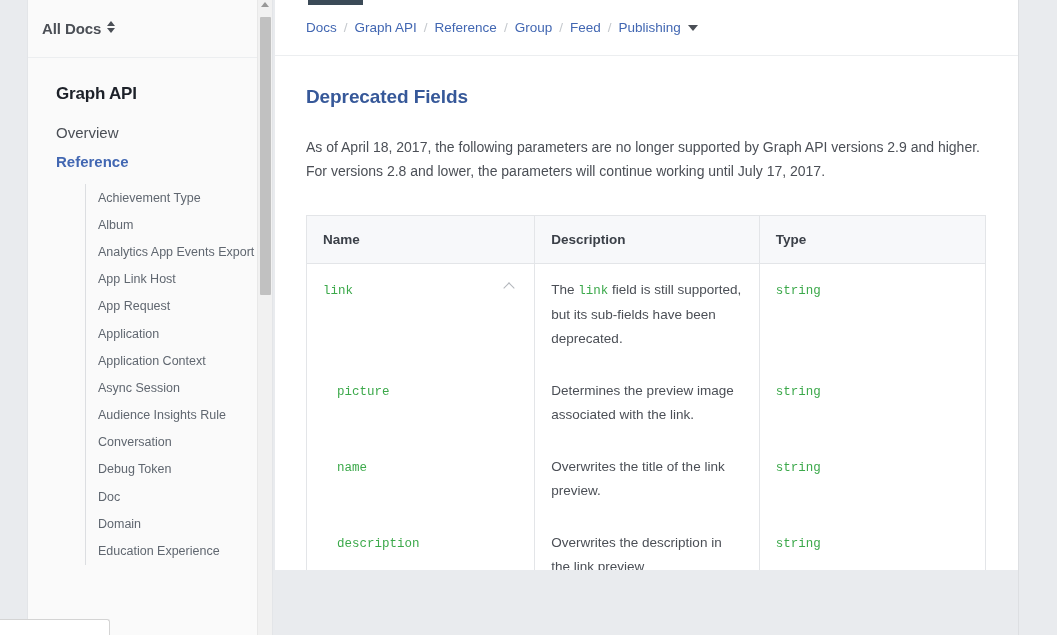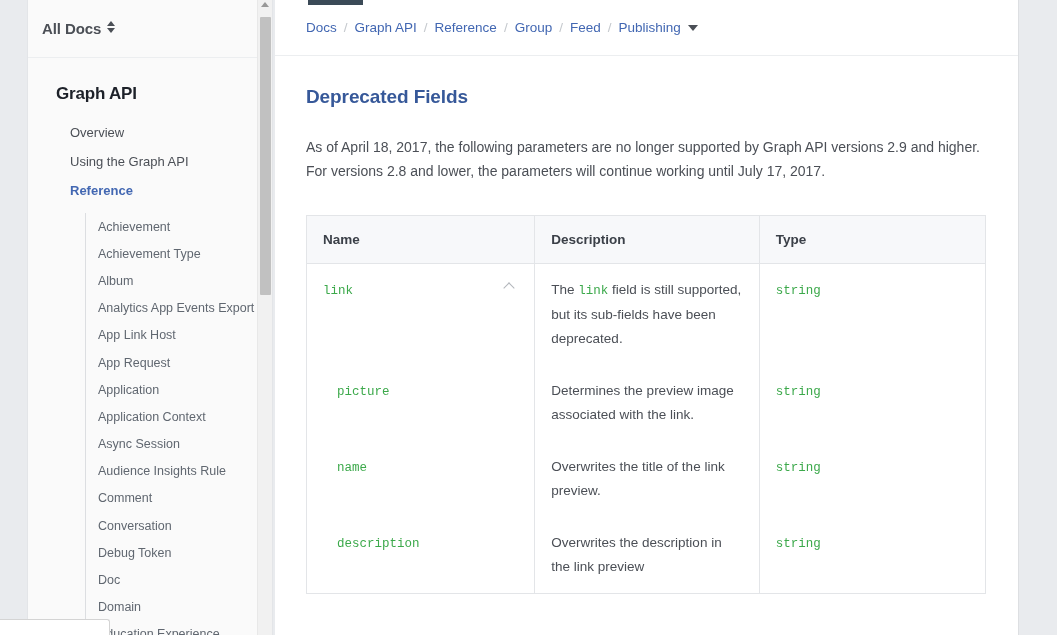--- a/index.html
+++ b/index.html
@@ -78,23 +78,23 @@
   #doc-title {
     font-size: 17px;
     font-weight: bold;
     color: #1d2129;
     padding: 0 0 14px 28px;
     letter-spacing: -0.2px;
   }
 
   .nav-top {
     display: block;
-    font-size: 13px;
+    font-size: 15px;
     color: #4b4f56;
-    padding: 6px 0 6px 42px;
+    padding: 6px 0 6px 28px;
     text-decoration: none;
     cursor: pointer;
     line-height: 17px;
   }
   .nav-top.active { color: #4267b2; font-weight: bold; }
 
   #nav-sub {
     margin-top: 8px;
     margin-left: 57px;
     border-left: 1px solid #dcdee1;
@@ -140,21 +140,21 @@
     border-radius: 1px;
     cursor: pointer;
   }
 
   
   #main {
     position: absolute;
     left: 275px;
     top: 0;
     width: 743px;
-    height: 635px;
+    height: 570px;
     background: #ffffff;
     overflow: hidden;
   }
 
   #tab-indicator {
     position: absolute;
     left: 33px;
     top: 0;
     width: 55px;
     height: 5px;
@@ -307,35 +307,32 @@
       <div id="all-docs-btn">
         <span>All Docs</span>
         <span class="updown-icon"></span>
       </div>
     </div>
 
     <div id="sidebar-scroll">
       <div id="doc-title">Graph API</div>
 
       <a class="nav-top">Overview</a>
-      <a class="nav-top">Using the Graph API</a>
       <a class="nav-top active">Reference</a>
 
       <div id="nav-sub">
-        <a class="nav-sub-item">Achievement</a>
         <a class="nav-sub-item">Achievement Type</a>
         <a class="nav-sub-item">Album</a>
         <a class="nav-sub-item">Analytics App Events Export</a>
         <a class="nav-sub-item">App Link Host</a>
         <a class="nav-sub-item">App Request</a>
         <a class="nav-sub-item">Application</a>
         <a class="nav-sub-item">Application Context</a>
         <a class="nav-sub-item">Async Session</a>
         <a class="nav-sub-item">Audience Insights Rule</a>
-        <a class="nav-sub-item">Comment</a>
         <a class="nav-sub-item">Conversation</a>
         <a class="nav-sub-item">Debug Token</a>
         <a class="nav-sub-item">Doc</a>
         <a class="nav-sub-item">Domain</a>
         <a class="nav-sub-item">Education Experience</a>
 
       </div>
     </div>
 
     <div id="sb-scrollbar">

